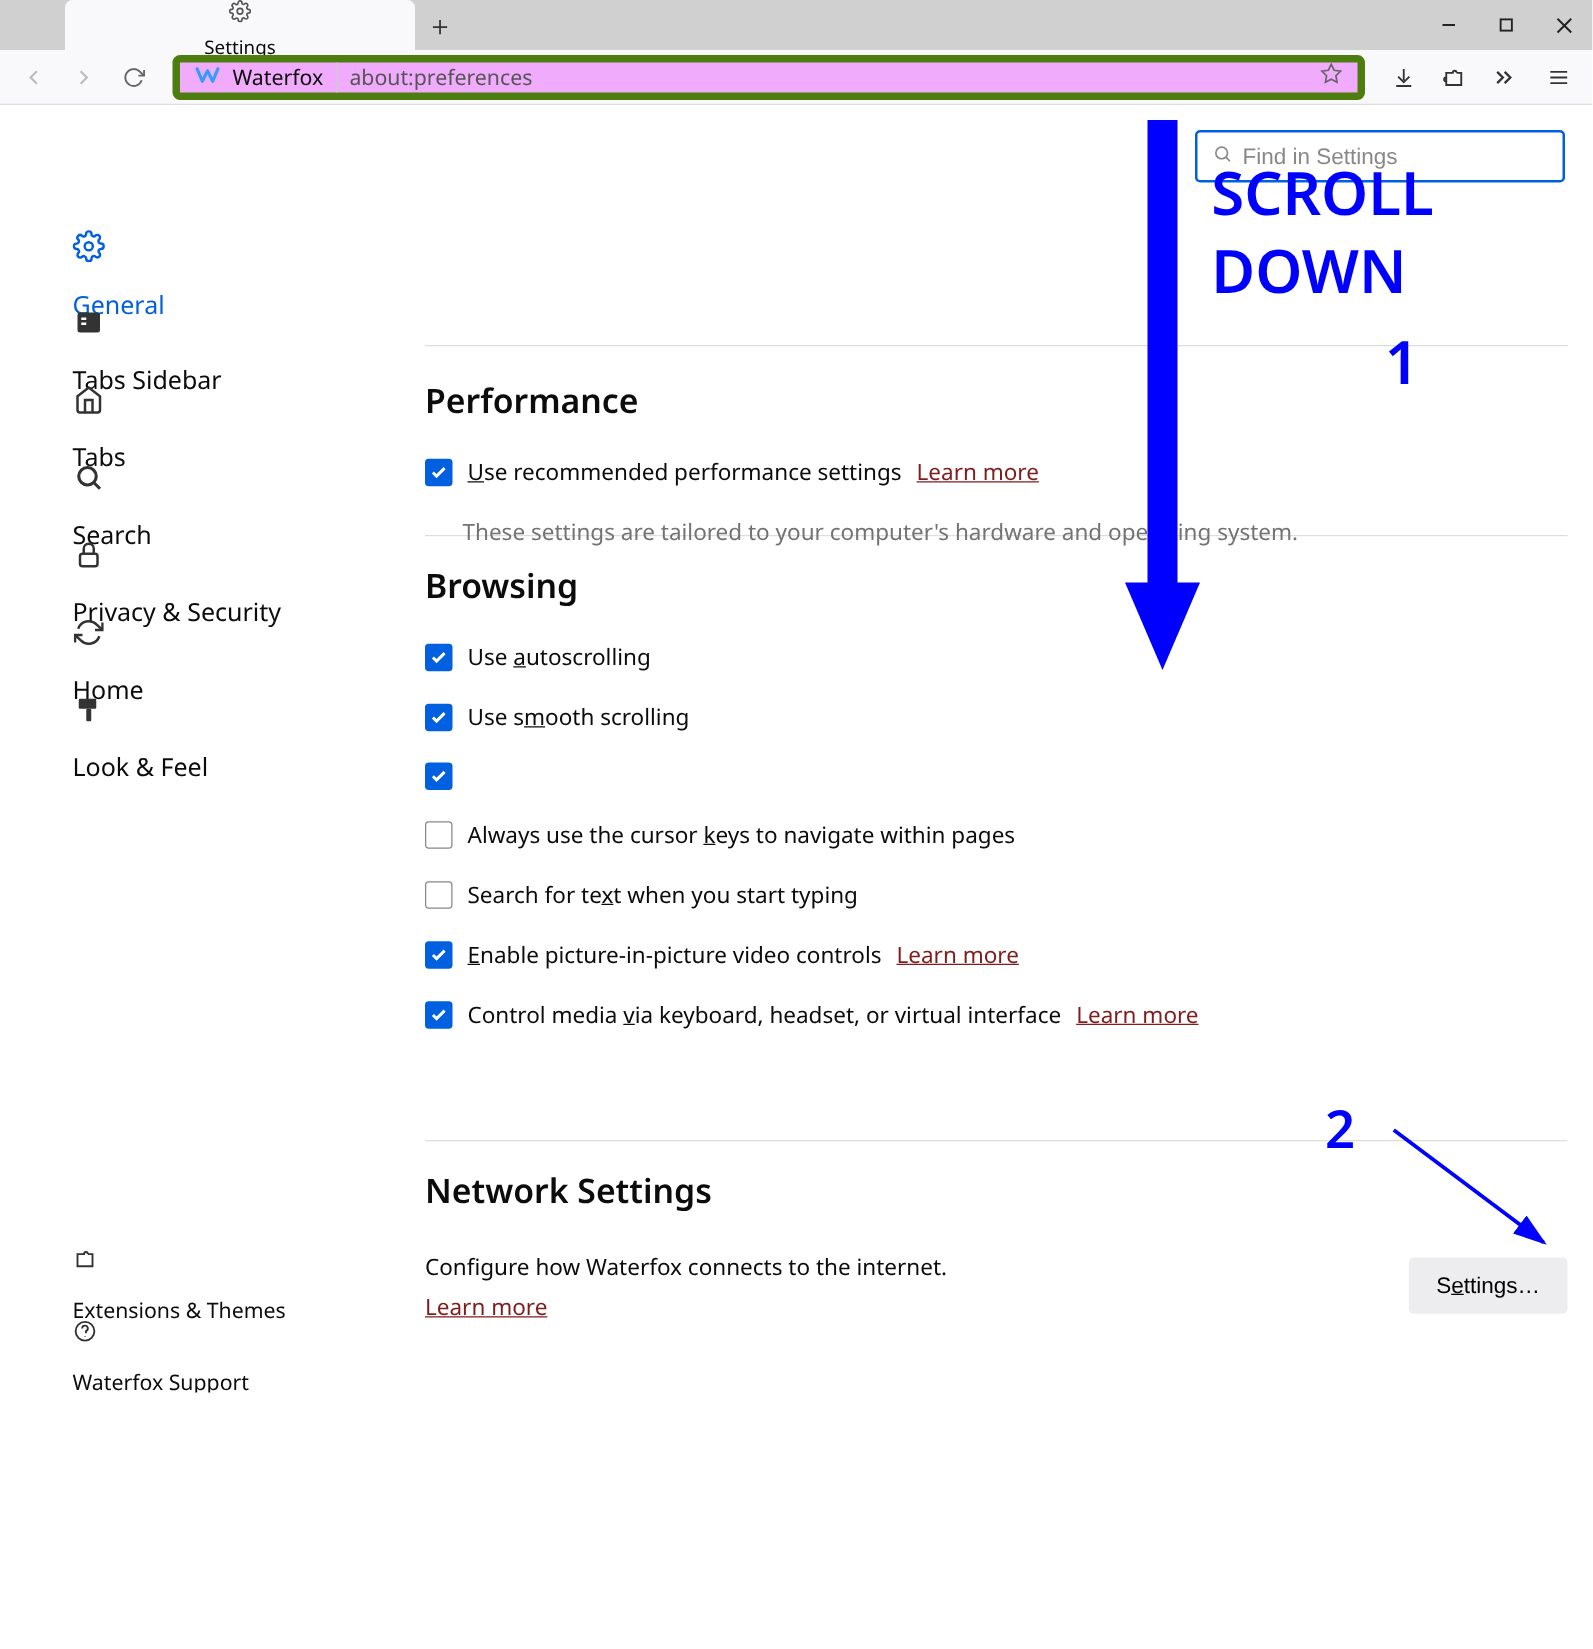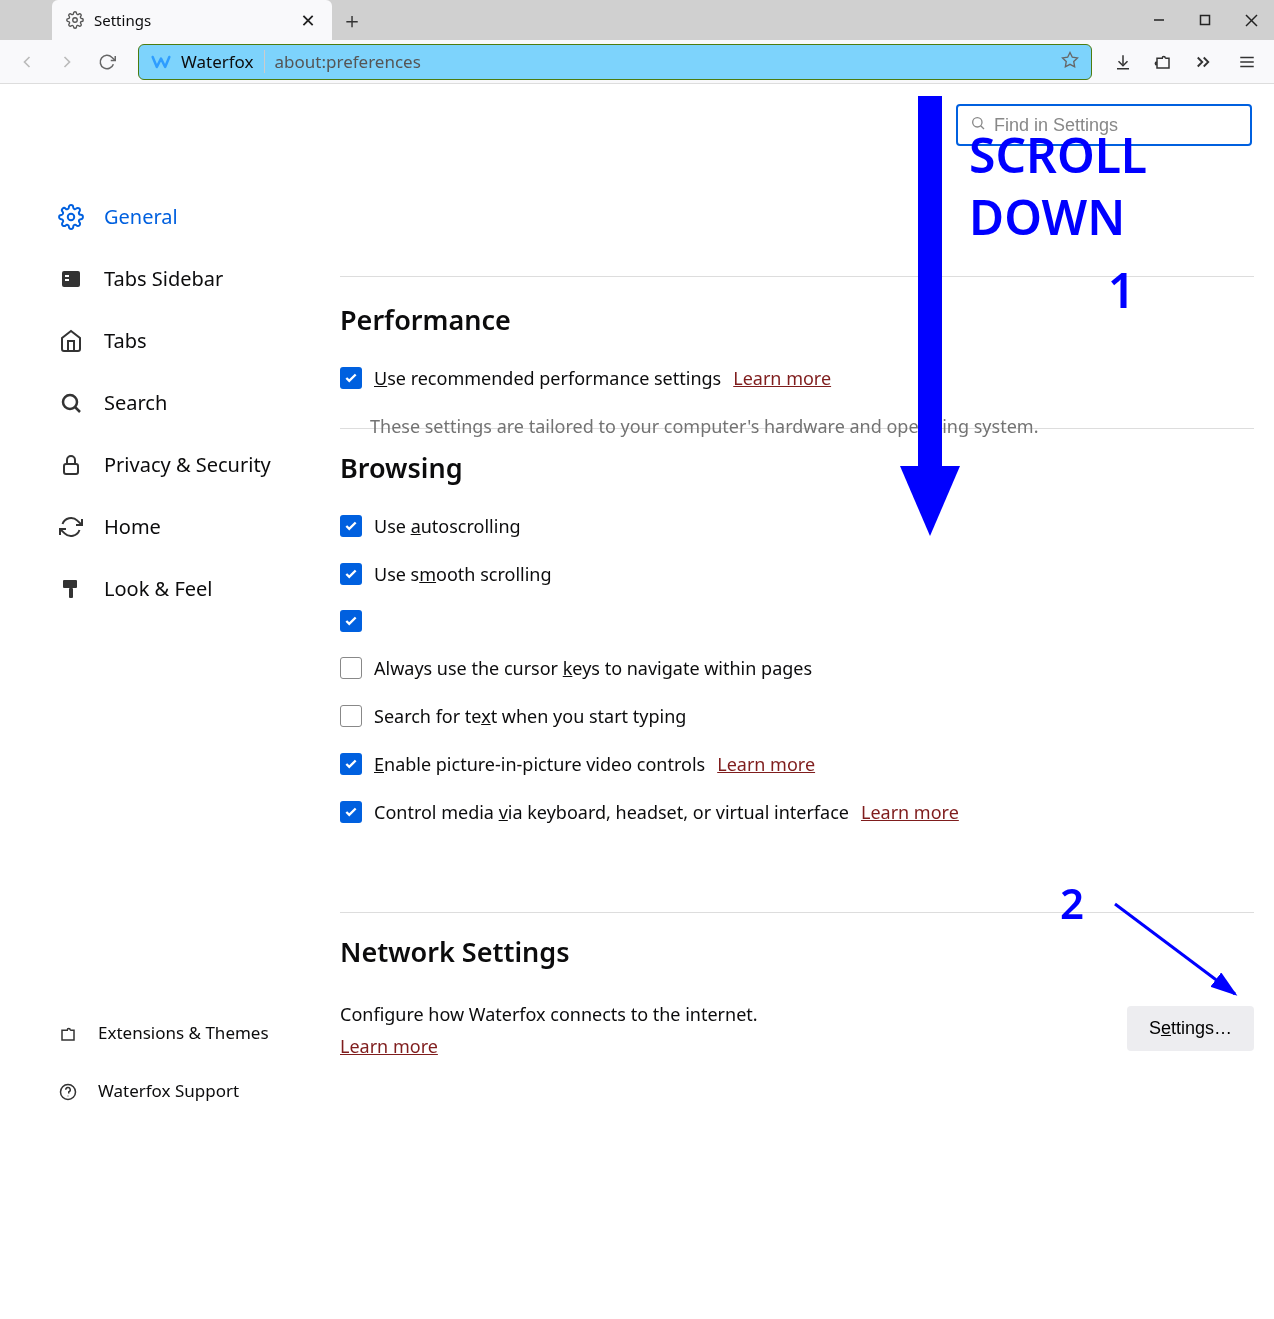--- a/index.html
+++ b/index.html
@@ -1,44 +1,44 @@
 <!DOCTYPE html>
 <html><head>
   <meta charset="utf-8">
   <style>
     * { box-sizing: border-box; margin: 0; padding: 0; }
     body { font-family: system-ui, -apple-system, "Segoe UI", sans-serif; font-size: 15px; color: #0c0c0d; background: #fff; width: 1274px; overflow: hidden; }
     
     
     .titlebar { height: 40px; background: #d0d0d0; display: flex; align-items: stretch; }
     .tab-strip { display: flex; align-items: stretch; padding-left: 52px; }
-    .tab { background: #f9f9fb; display: flex; align-items: center; gap: 10px; padding: 0 14px; min-width: 280px; border-top-left-radius: 6px; border-top-right-radius: 6px; }
+    .tab { background: #f9f9fb; display: flex; align-items: center; gap: 10px; padding: 0 14px; min-width: 280px; border-top-left-radius: 6px; border-top-right-radius: 6px; flex-direction: column; }
     .tab .icon { width: 18px; height: 18px; display: flex; align-items: center; justify-content: center; color: #555; }
     .tab .title { flex: 1; font-size: 15px; }
     .tab .close { width: 20px; height: 20px; display: flex; align-items: center; justify-content: center; cursor: pointer; font-size: 18px; color: #222; }
     .new-tab-btn { width: 40px; display: flex; align-items: center; justify-content: center; font-size: 22px; color: #333; cursor: pointer; }
     .window-controls { margin-left: auto; display: flex; }
     .win-btn { width: 46px; display: flex; align-items: center; justify-content: center; cursor: pointer; font-size: 14px; color: #222; }
     
     
     .navbar { height: 44px; background: #f9f9fb; display: flex; align-items: center; padding: 0 10px; gap: 6px; border-bottom: 1px solid #ddd;}
     .nav-btn { width: 34px; height: 34px; display: flex; align-items: center; justify-content: center; color: #666; cursor: pointer; border-radius: 4px; }
     .nav-btn.disabled { color: #bbb; }
-    .urlbar { flex: 1; height: 36px; border: 1px solid #4d7c0f; border-radius: 6px; display: flex; align-items: center; padding: 0 12px; gap: 10px; background: #7dd3fc; margin: 0 8px;}
+    .urlbar { flex: 1; height: 36px; border: 6px solid #4d7c0f; border-radius: 6px; display: flex; padding: 0 12px; gap: 10px; background: #f0abfc; margin: 0 8px;}
     .urlbar .wf-icon { width: 20px; height: 20px; }
     .urlbar .identity { font-size: 17px; color: #0c0c0d; padding-right: 10px; border-right: 1px solid #ccc; }
     .urlbar .url-text { font-size: 17px; color: #555; }
     .urlbar .star { margin-left: auto; color: #666; font-size: 18px;}
     .tool-btn { width: 34px; height: 34px; display: flex; align-items: center; justify-content: center; color: #333; cursor: pointer; }
     .hamburger { width: 34px; height: 34px; display: flex; align-items: center; justify-content: center; color: #333; cursor: pointer; margin-left: 4px;}
     
     
     .content { display: flex; height: 1030px; position: relative; }
     .sidebar { width: 340px; padding: 100px 0 0 58px; position: relative; }
-    .side-item { display: flex; align-items: flex-end; gap: 20px; height: 46px; cursor: pointer; font-size: 20px; color: #0c0c0d; margin-bottom: 16px;}
+    .side-item { display: flex; align-items: flex-start; gap: 20px; height: 46px; cursor: pointer; font-size: 20px; color: #0c0c0d; margin-bottom: 16px; flex-direction: column;}
     .side-item.active { color: #0060df; }
     .side-item.active .side-icon { color: #0060df; }
     .side-icon { width: 26px; height: 26px; display: flex; align-items: center; justify-content: center; color: #333; }
     .side-bottom { position: absolute; bottom: 0; left: 58px; }
     .side-bottom .side-item { font-size: 17px; margin-bottom: 12px; }
     .side-bottom .side-icon { width: 20px; height: 20px; }
     
     .main { flex: 1; padding: 20px 20px 0 0; position: relative; }
     .search-box { float: right; width: 296px; height: 42px; border: 2px solid #0060df; border-radius: 4px; display: flex; align-items: center; padding: 0 12px; gap: 8px; margin-right: 2px;}
     .search-box input { border: none; outline: none; flex: 1; font-size: 18px; color: #666; }

